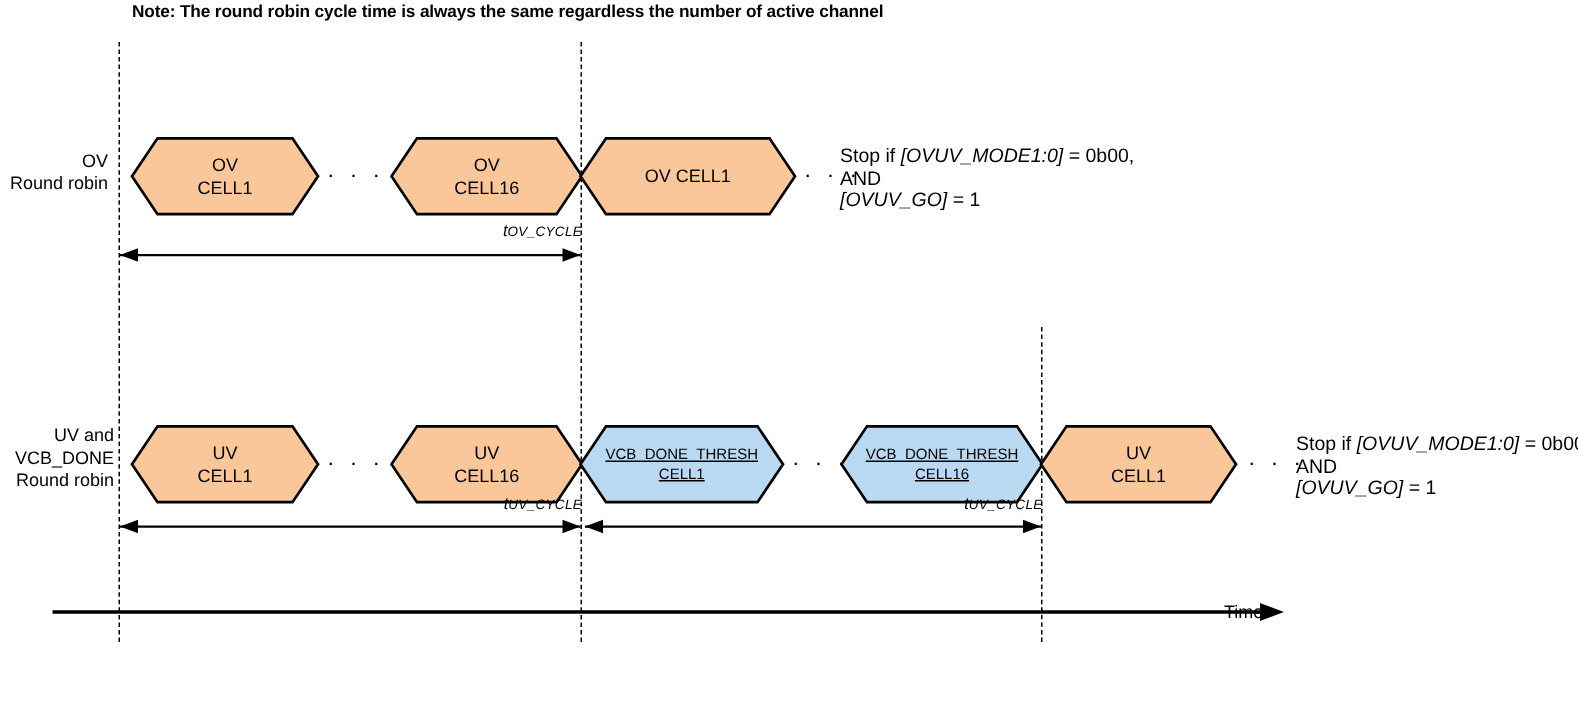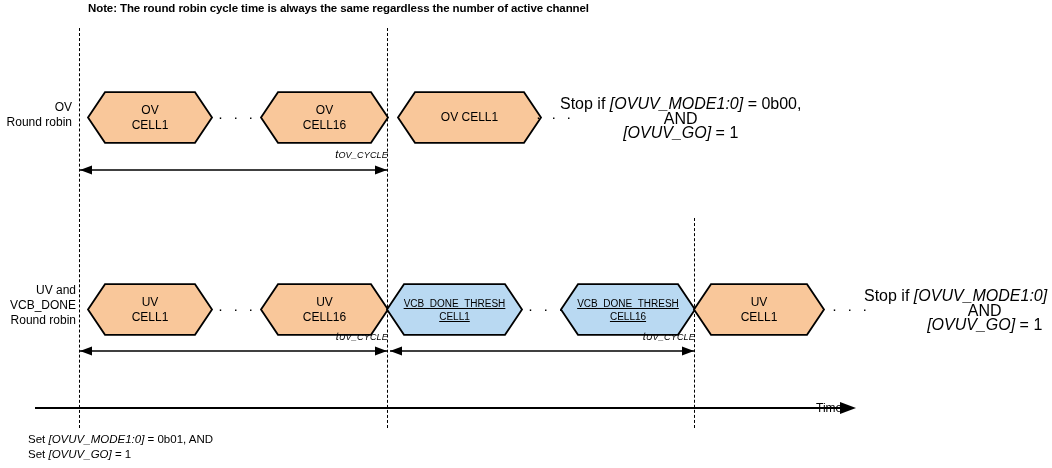--- a/index.html
+++ b/index.html
@@ -85,24 +85,23 @@
   }
   .measure-label .sub {
     font-style: italic;
     font-size: 9px;
     font-variant: small-caps;
     letter-spacing: 0.2px;
   }
 
   
   .annot {
-    font-size: 16px;
+    font-size: 13px;
     line-height: 14.5px;
     white-space: nowrap;
-    text-align: center;
   }
   .annot i { font-style: italic; }
 
   
   #time-axis svg { display: block; overflow: visible; }
   #time-axis-label {
     left: 816px;
     top: 401px;
     font-size: 12px;
   }
@@ -148,21 +147,21 @@
   <div class="hexwrap" style="left:261px; top:91px; width:127px; height:53px;">
     <svg width="127" height="53" viewBox="0 0 127 53">
       <polygon points="0,26.5 17,1.2 110,1.2 127,26.5 110,51.8 17,51.8" fill="#f9c79a" stroke="#000000" stroke-width="1.8" stroke-linejoin="miter"></polygon>
     </svg>
     <div class="hexlabel">
       <span>OV</span>
       <span>CELL16</span>
     </div>
   </div>
 
-  <div class="hexwrap" style="left:398px; top:91px; width:143px; height:53px;">
+  <div class="hexwrap" style="left:387px; top:91px; width:143px; height:53px;">
     <svg width="143" height="53" viewBox="0 0 143 53">
       <polygon points="0,26.5 17,1.2 126,1.2 143,26.5 126,51.8 17,51.8" fill="#f9c79a" stroke="#000000" stroke-width="1.8" stroke-linejoin="miter"></polygon>
     </svg>
     <div class="hexlabel">
       <span>OV CELL1</span>
     </div>
   </div>
 
   <div class="abs ellipsis" style="left:536px; top:108px;">· · ·</div>
 
@@ -274,18 +273,14 @@
   </div>
 
   <div class="abs" id="time-axis" style="left:35px; top:401px;">
     <svg width="822" height="14" viewBox="0 0 822 14">
       <line x1="0" y1="7" x2="812" y2="7" stroke="#000" stroke-width="2.2"></line>
       <polygon points="821,7 805,1 805,13" fill="#000"></polygon>
     </svg>
   </div>
   <div class="abs" id="time-axis-label">Time</div>
 
-  <div class="abs" id="bottom-caption">
-    <div>Set <i>[OVUV_MODE1:0]</i> = 0b01, AND</div>
-    <div>Set <i>[OVUV_GO]</i> = 1</div>
-  </div>
 
 </div>
 
 </body></html>

